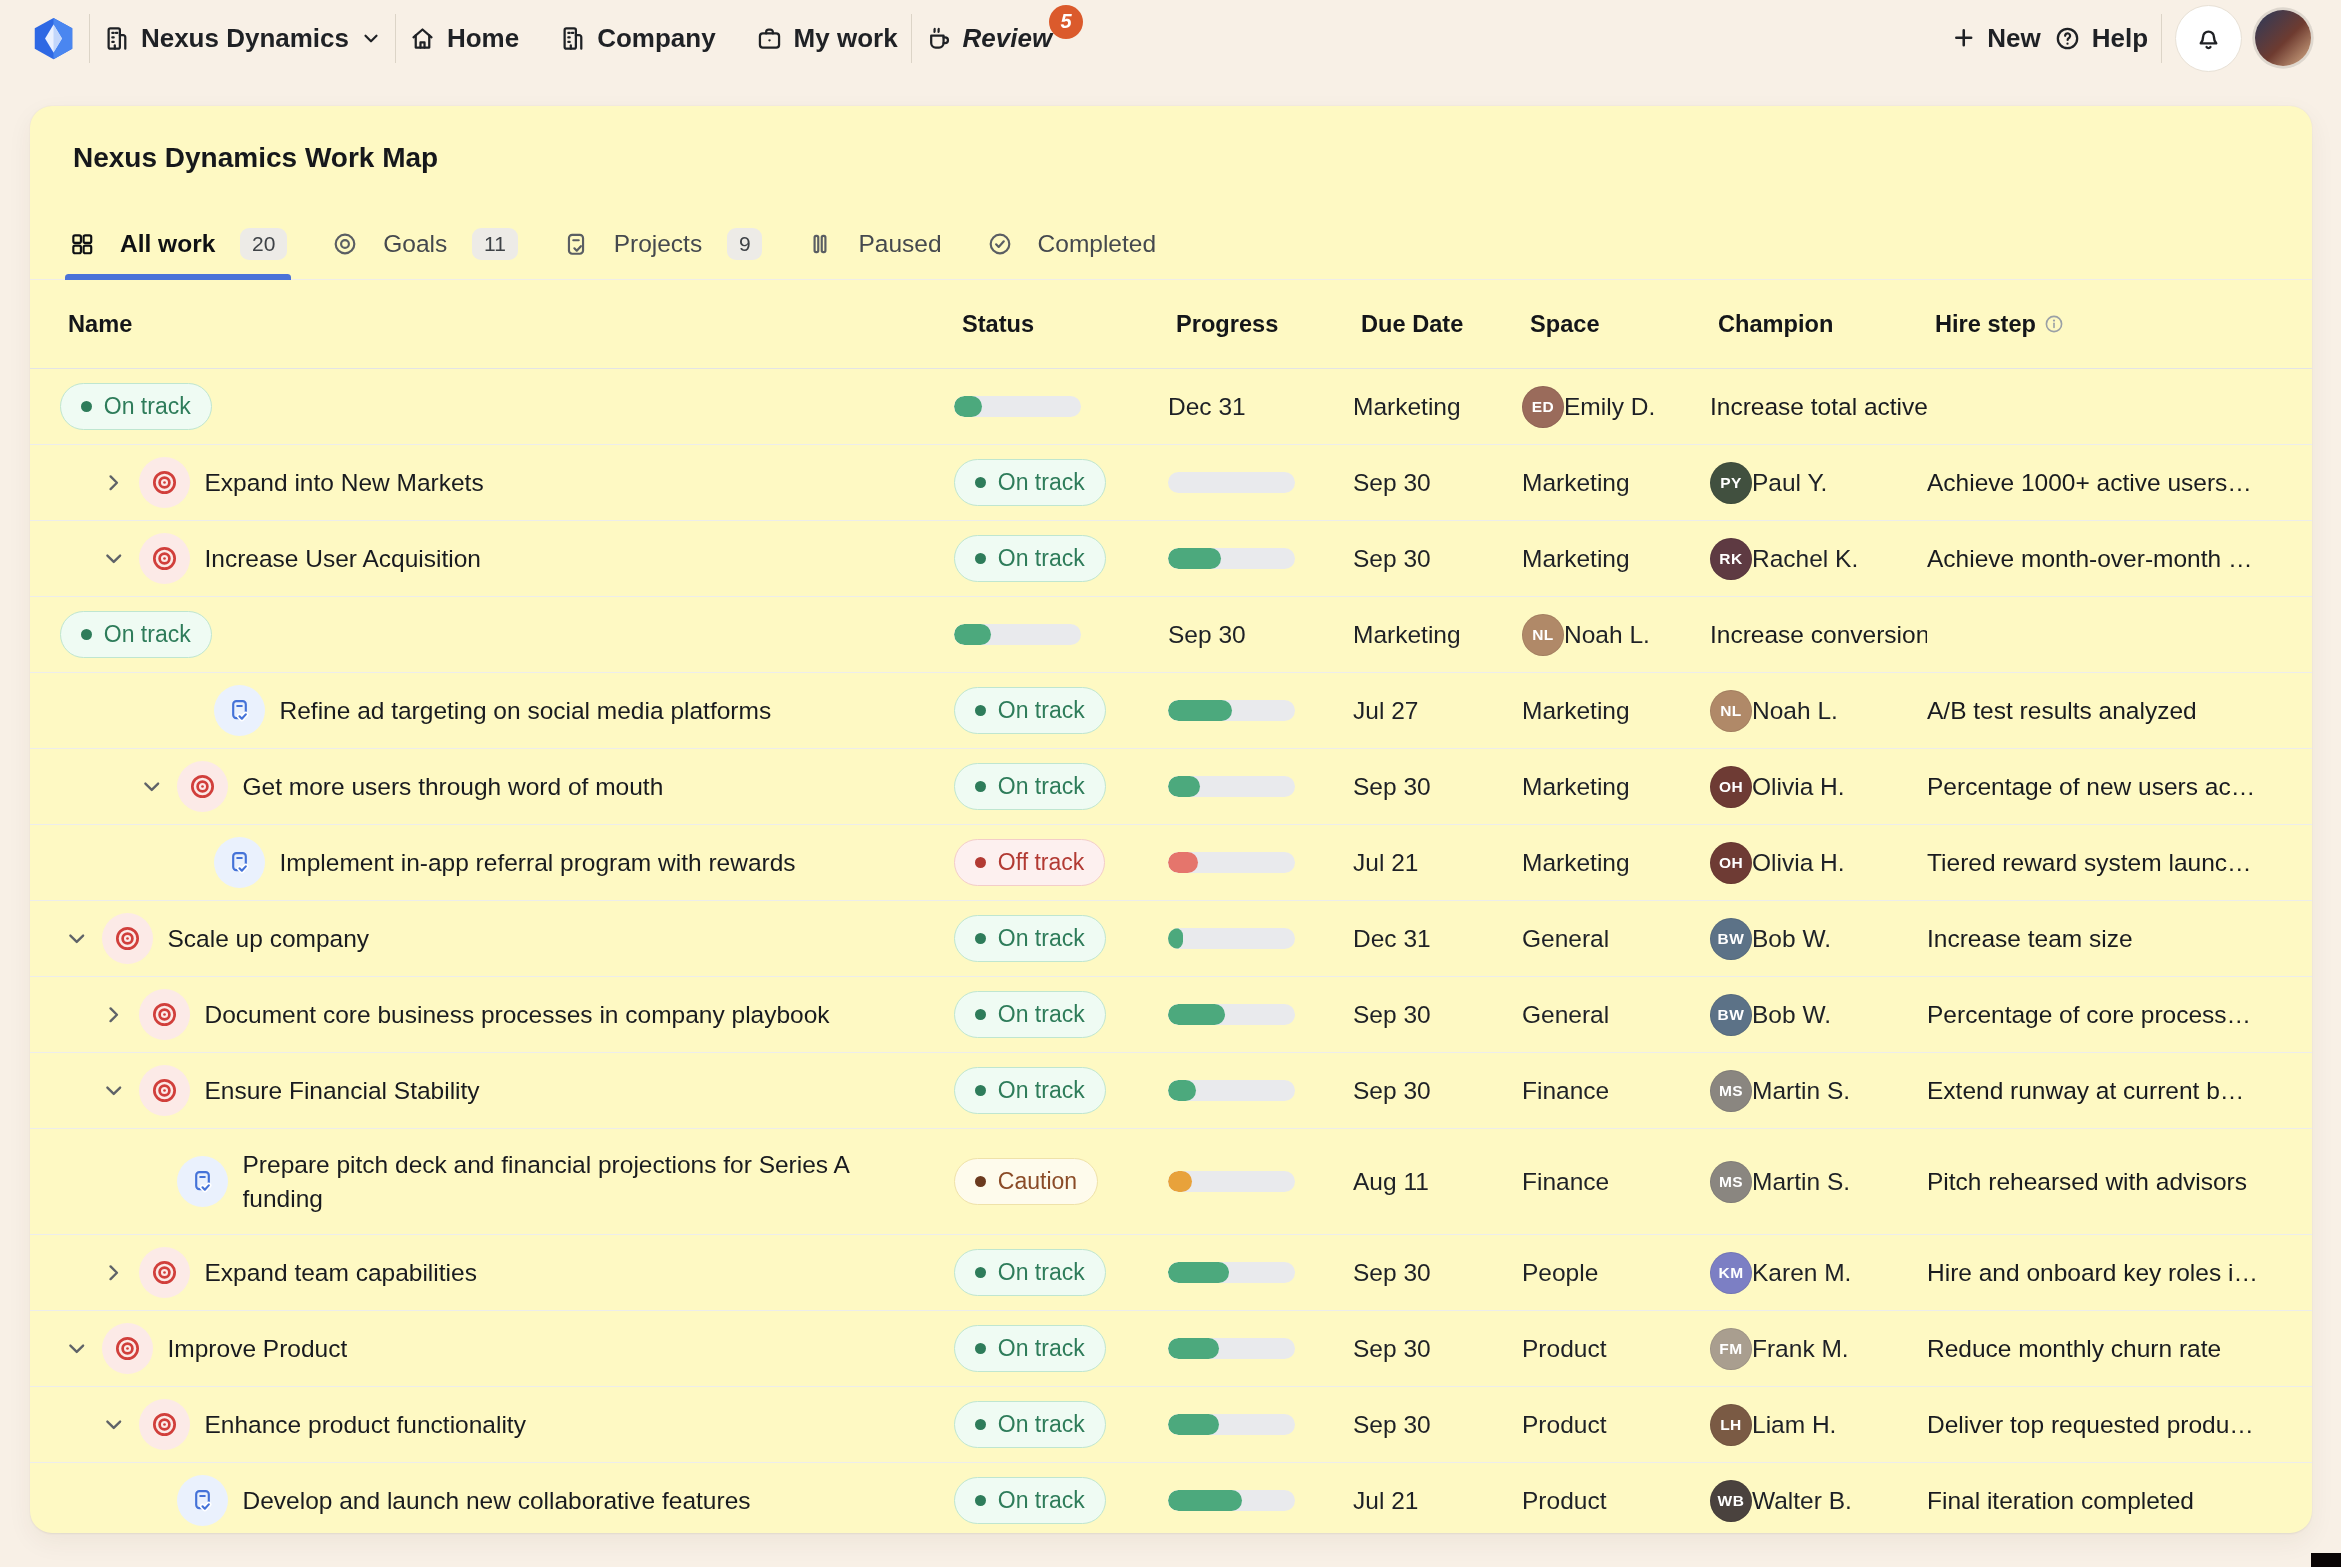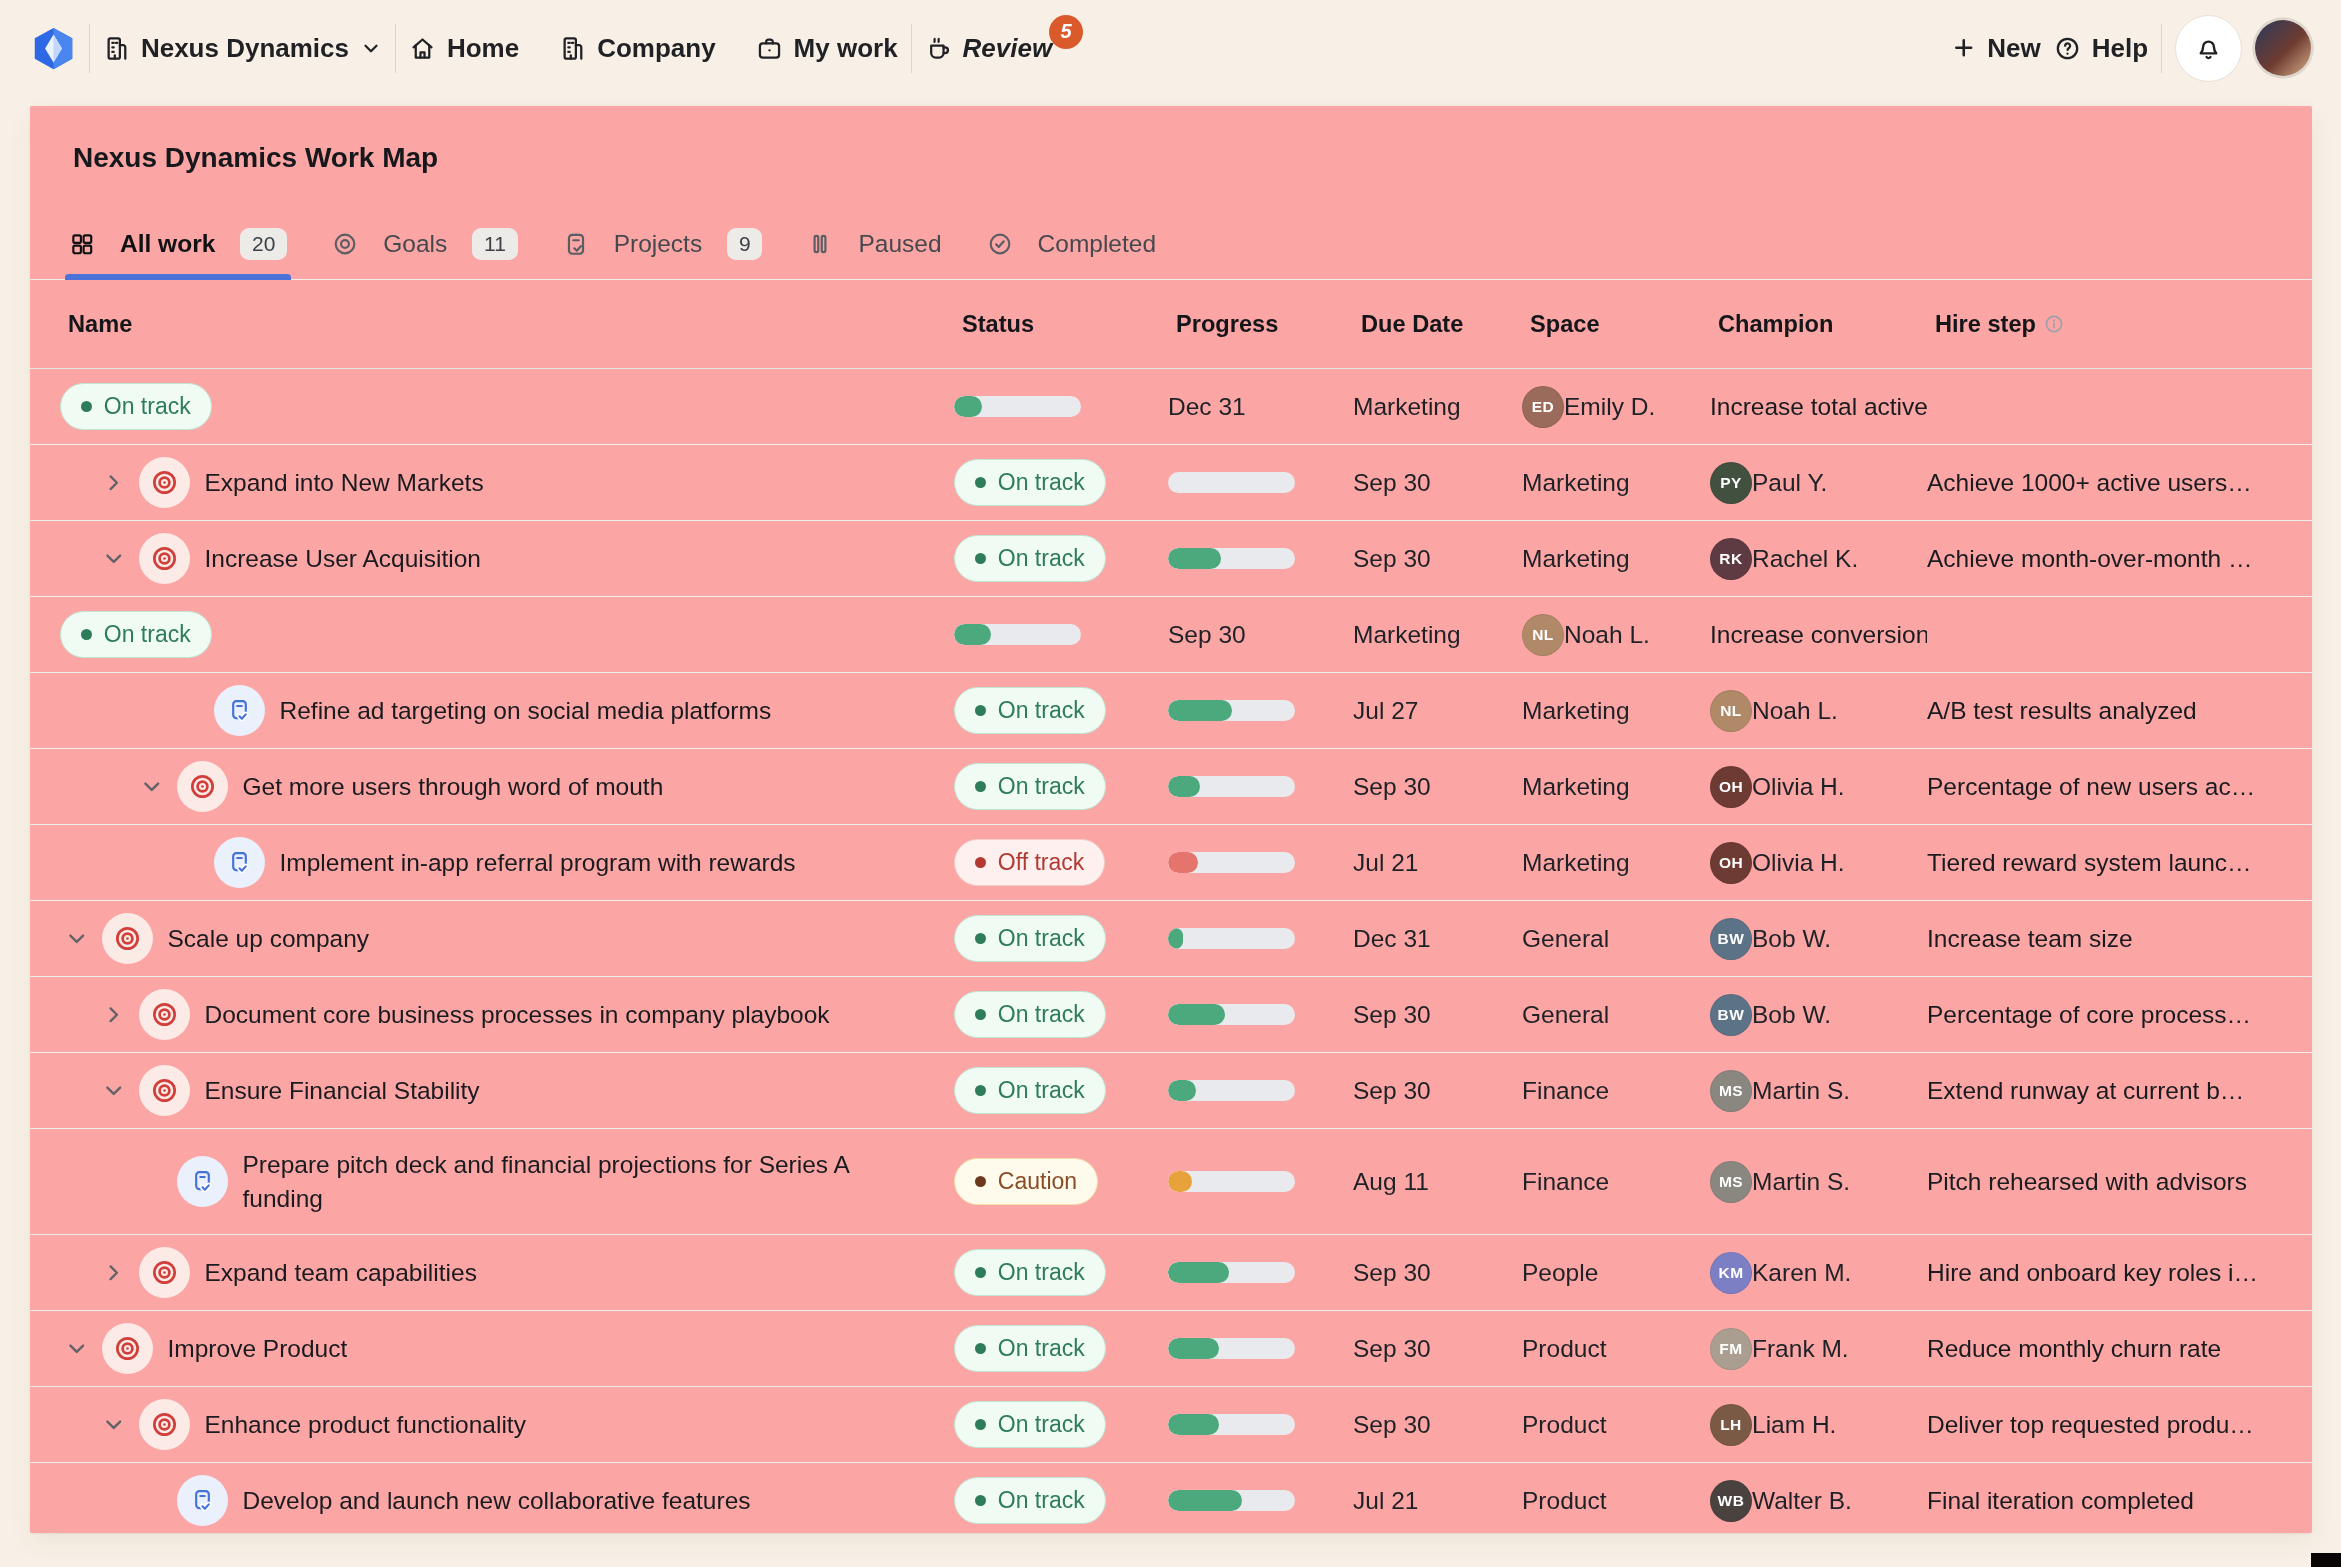--- a/index.html
+++ b/index.html
@@ -1,37 +1,37 @@
 <!DOCTYPE html>
 <html style="font-size:14.5px"><head>
 <meta charset="utf-8">
 <style>
   html,body{margin:0;padding:0;}
   body{font-family:"Liberation Sans",sans-serif;}
   #screen{position:relative;width:2342px;height:1567px;background:#F8F0E6;overflow:hidden;
     -webkit-font-smoothing:antialiased;color:#1A1C20;}
 
   
-  .topnav{height:76px;display:flex;align-items:center;padding:10px 31px;gap:13px;}
+  .topnav{height:76px;display:flex;align-items:center;padding:0 31px;gap:13px;}
   .logo{width:45px;height:45px;flex:0 0 45px;display:flex;align-items:center;justify-content:center;}
   .vsep{width:0.9px;height:49px;background:#DCD4C7;flex:0 0 0.9px;}
   .navitem{display:flex;align-items:center;gap:11px;font-size:26px;font-weight:600;color:#1F2125;cursor:pointer;white-space:nowrap;}
   .navitem svg{flex:0 0 auto;}
   .nav-group{display:flex;align-items:center;gap:40px;}
   .review-wrap{position:relative;display:flex;align-items:center;gap:11px;font-size:26px;font-weight:600;font-style:italic;}
   .review-badge{position:absolute;top:-18px;right:-31px;min-width:34px;height:34px;border-radius:50%;
     background:#DB5A2C;color:#fff;font-size:20px;font-weight:700;display:flex;align-items:center;justify-content:center;}
   .nav-spacer{flex:1;}
   .bell-btn{width:65px;height:65px;border-radius:50%;background:#FFFFFF;border:0.9px solid #E8E1D6;
     display:flex;align-items:center;justify-content:center;cursor:pointer;}
   .user-avatar{width:56px;height:56px;border-radius:50%;background:linear-gradient(135deg,#2B3A5C 0%,#6E3B30 55%,#D8B08A 100%);
     box-shadow:0 0 0 2.7px rgba(0,0,0,.10);cursor:pointer;}
 
   
-  .card{position:absolute;left:30px;top:106px;width:2282px;height:1427px;background:#fca5a5;border-radius:2px;
+  .card{position:absolute;left:30px;top:106px;width:2282px;height:1427px;background:#fef9c3;border-radius:22px;
     box-shadow:0 0.9px 1.8px rgba(60,45,25,.08),0 9px 25.5px rgba(60,45,25,.06);overflow:hidden;}
   .card-title-row{height:103px;display:flex;align-items:center;padding:0 43px;}
   .page-title{font-size:28px;font-weight:700;color:#16181B;}
 
   
   .tabs{height:70px;display:flex;align-items:stretch;gap:45px;padding:0 39px;border-bottom:0.9px solid #EFEDE9;}
   .tab{position:relative;display:flex;align-items:center;gap:25px;font-size:24.5px;font-weight:500;color:#45494E;cursor:pointer;}
   .tab svg{color:#5A5E63;}
   .tab .count{background:#EDEBE7;color:#3E4247;border-radius:9px;padding:3.6px 11.8px;font-size:21px;font-weight:500;}
   .tab.active{color:#0F1113;font-weight:600;}

